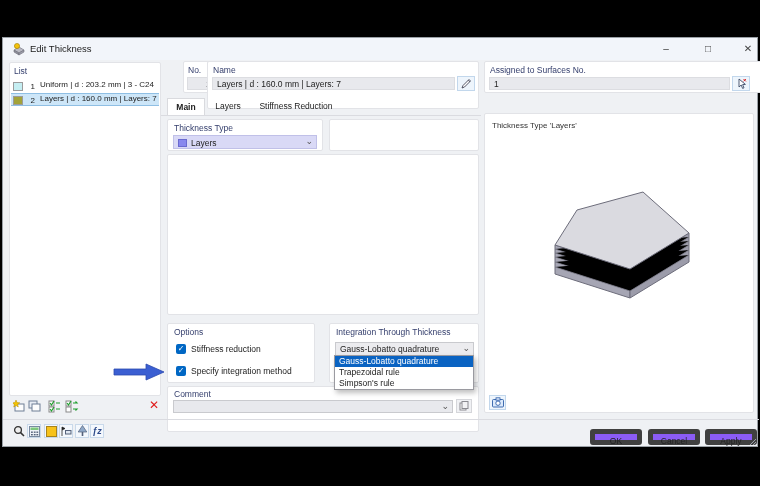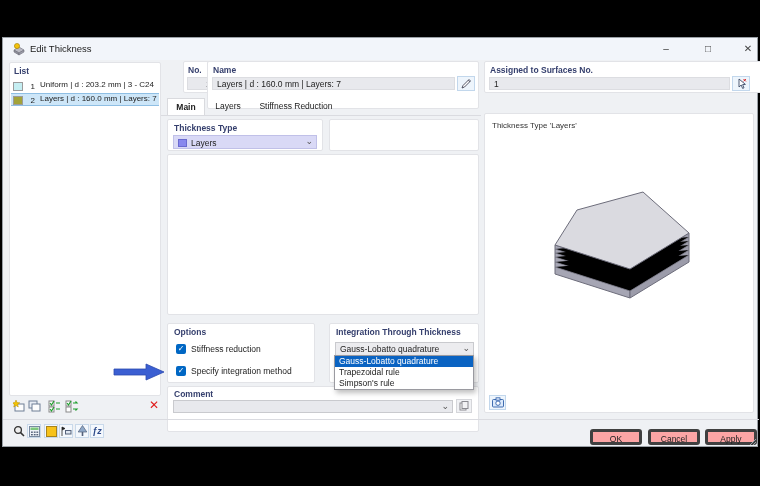--- a/index.html
+++ b/index.html
@@ -3,40 +3,40 @@
 <meta charset="utf-8">
 <style>
   html,body{margin:0;padding:0;background:#000;}
   *{box-sizing:border-box;font-family:"Liberation Sans","DejaVu Sans",sans-serif;}
   .stage{position:relative;width:760px;height:486px;background:#000;overflow:hidden;padding-left:13px;}
   .dialog{position:absolute;left:2px;top:37px;width:756px;height:410px;background:#eff1f4;border:1px solid #9aa0a6;box-shadow:0 3px 10px rgba(0,0,0,.6);}
   .titlebar{position:absolute;left:0;top:0;width:100%;height:22px;background:#f2f5fa;}
   .title-text{position:absolute;left:27px;top:5px;font-size:9.5px;color:#1b1b1b;}
   .winbtn{position:absolute;top:2px;width:22px;height:18px;text-align:center;font-size:10px;color:#444;line-height:18px;}
   .panel{position:absolute;background:#fff;border:1px solid #e2e3e7;border-radius:2px;}
-  .glabel{font-size:8.5px;font-weight:bold;color:#36406e;}
+  .glabel{font-size:8.5px;font-weight:normal;color:#36406e;}
   .field{position:absolute;background:#e8e9ed;border:1px solid #dcdde1;font-size:8.5px;color:#222;padding:1px 4px;line-height:11px;overflow:hidden;white-space:nowrap;}
   .listrow{position:absolute;left:1px;right:1px;height:13px;font-size:8px;color:#222;}
   .listrow .num{position:absolute;left:14px;width:10px;text-align:right;top:2px;}
   .listrow .txt{position:absolute;left:29px;top:0;white-space:nowrap;}
   .swatch{position:absolute;left:2px;top:2px;width:10px;height:9px;border:1px solid #9b9b9b;}
   .selrow{background:#cde6f8;border-top:1px solid #8fbfe4;border-bottom:1px solid #8fbfe4;}
   .tab{position:absolute;top:60px;height:17px;font-size:8.5px;color:#222;text-align:center;line-height:17px;}
   .tab.active{background:#fff;border:1px solid #d9dade;border-bottom:none;font-weight:bold;}
   .cb{display:inline-block;width:10px;height:10px;background:#0067c4;border-radius:2px;color:#fff;font-size:8px;line-height:10px;text-align:center;vertical-align:middle;}
   .cbrow{position:absolute;font-size:8.5px;color:#222;}
   .cbrow span.lbl{margin-left:5px;vertical-align:middle;}
   .combo{position:absolute;background:#ececef;border:1px solid #c9cace;font-size:8.5px;color:#222;padding:1px 4px;line-height:10px;}
   .combo .chev{position:absolute;right:3px;top:0px;color:#555;font-size:9px;}
   .droplist{position:absolute;background:#fff;border:1px solid #9a9aa0;box-shadow:2px 3px 5px rgba(0,0,0,.25);z-index:40;}
   .dropitem{height:11px;font-size:8.5px;color:#222;padding:0 4px;line-height:11px;white-space:nowrap;overflow:hidden;}
   .dropitem.sel{background:#0a63c2;color:#fff;}
   .iconbtn{position:absolute;border:1px solid #c2d7ec;background:#eef5fc;display:flex;align-items:center;justify-content:center;}
   .tbicon{position:absolute;width:14px;height:14px;display:flex;align-items:center;justify-content:center;border:1px solid #c9d9ea;background:#f4f8fd;}
-  .btn{position:absolute;height:16px;background:#fca5a5;border:3px solid #404040;border-radius:3px;font-size:8.5px;color:#222;text-align:center;line-height:14px;}
+  .btn{position:absolute;height:16px;background:#8b5cf6;border:5px solid #404040;border-radius:3px;font-size:8.5px;color:#222;text-align:center;line-height:14px;}
   .sep{position:absolute;left:0;width:756px;height:1px;background:#dadbe0;}
   svg{display:block;}
 </style>
 </head>
 <body>
 
 <div class="stage">
   <div class="dialog">
 
     <div class="titlebar">

